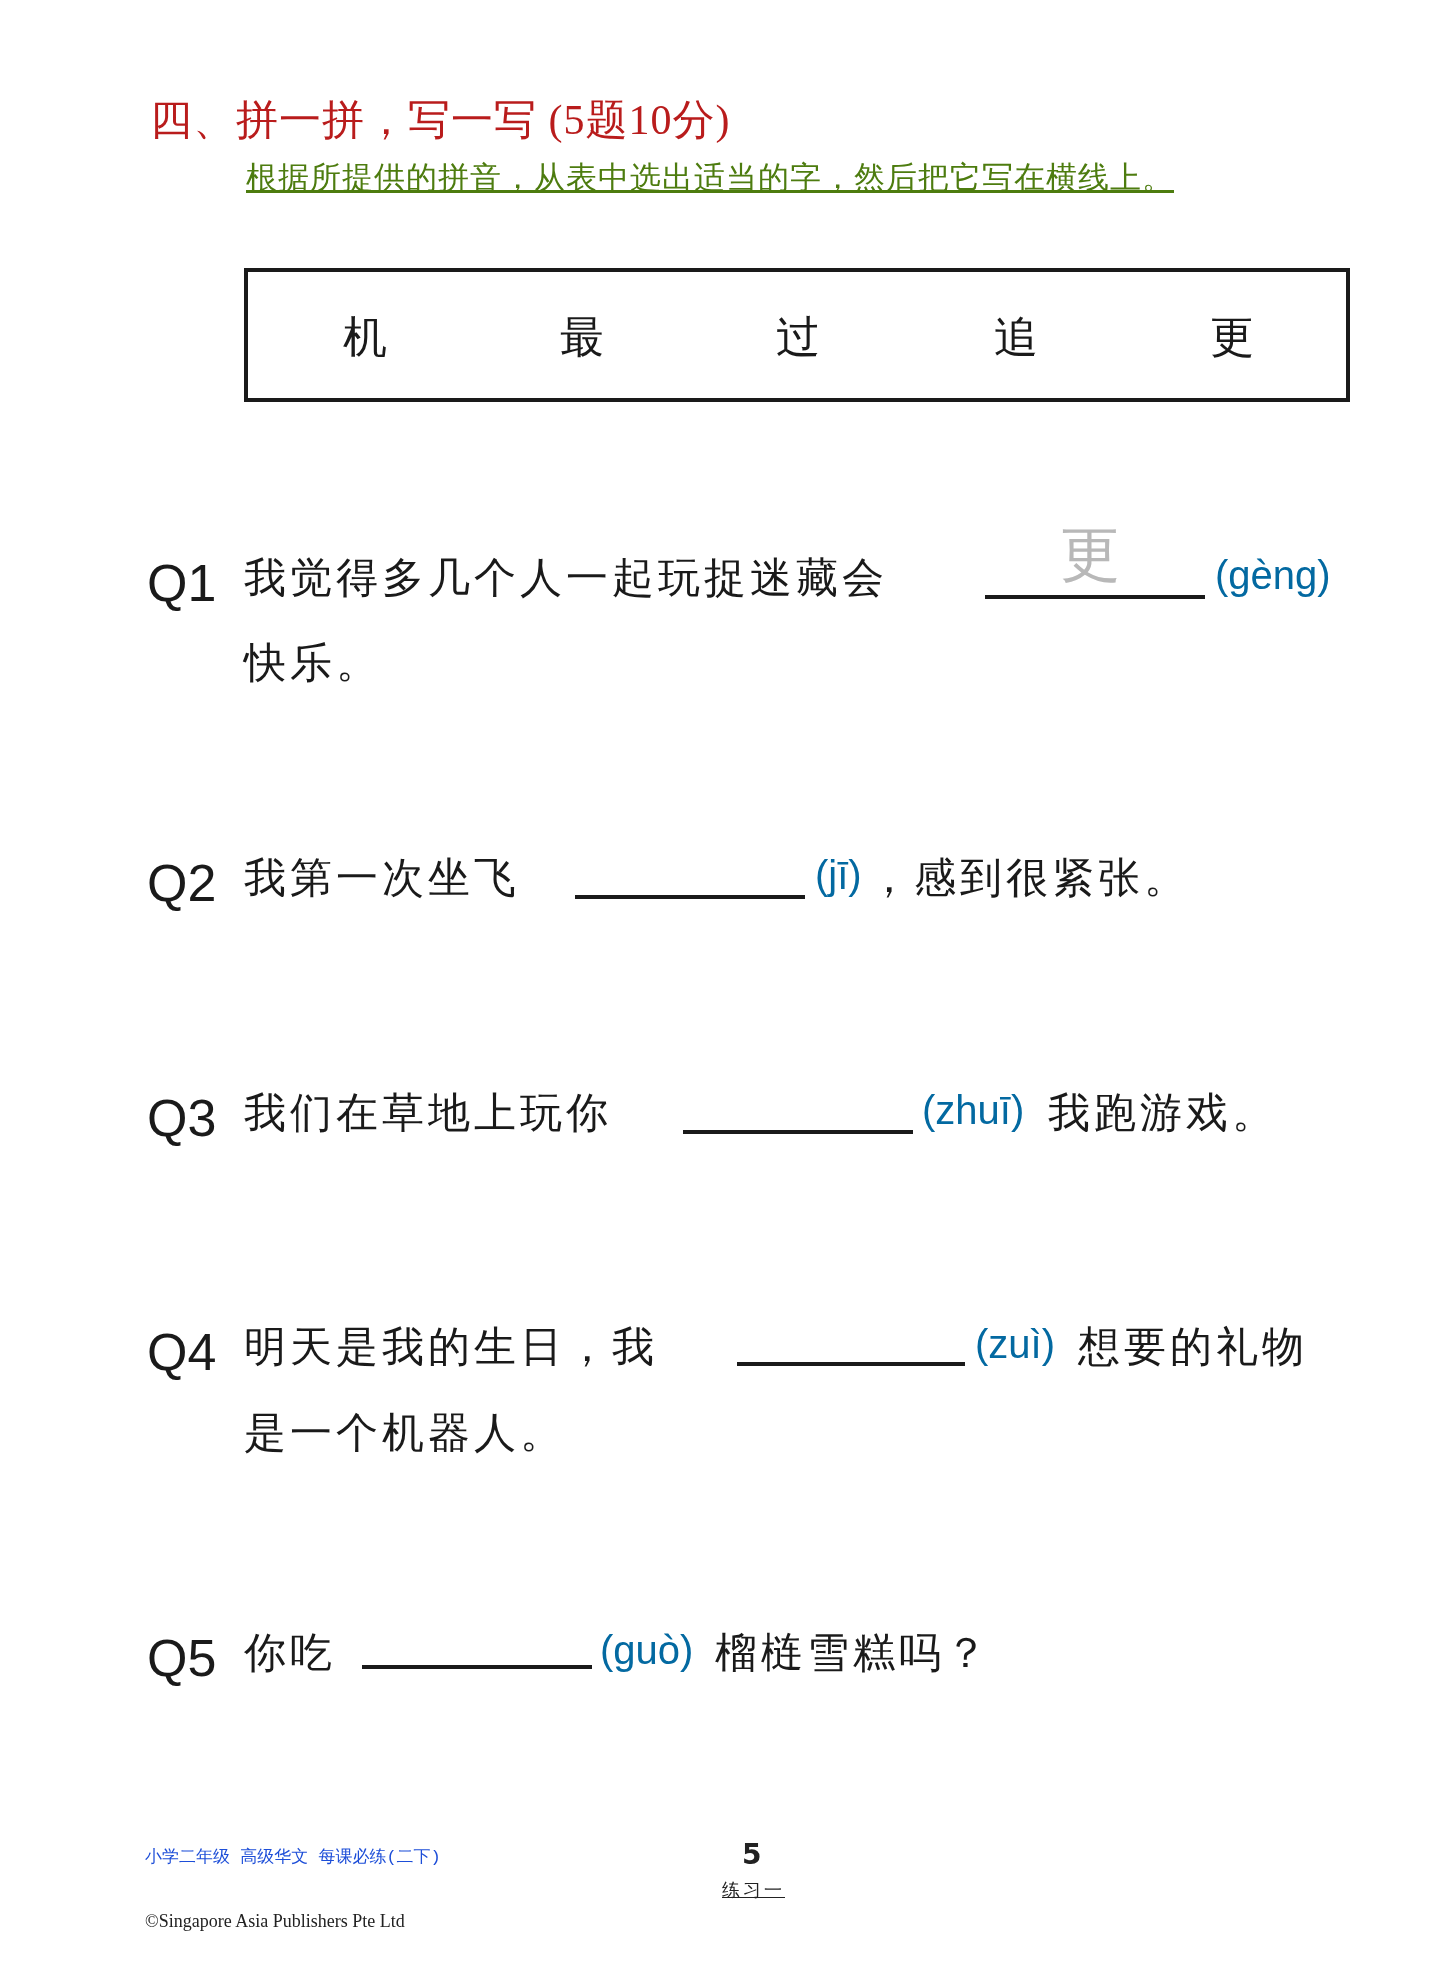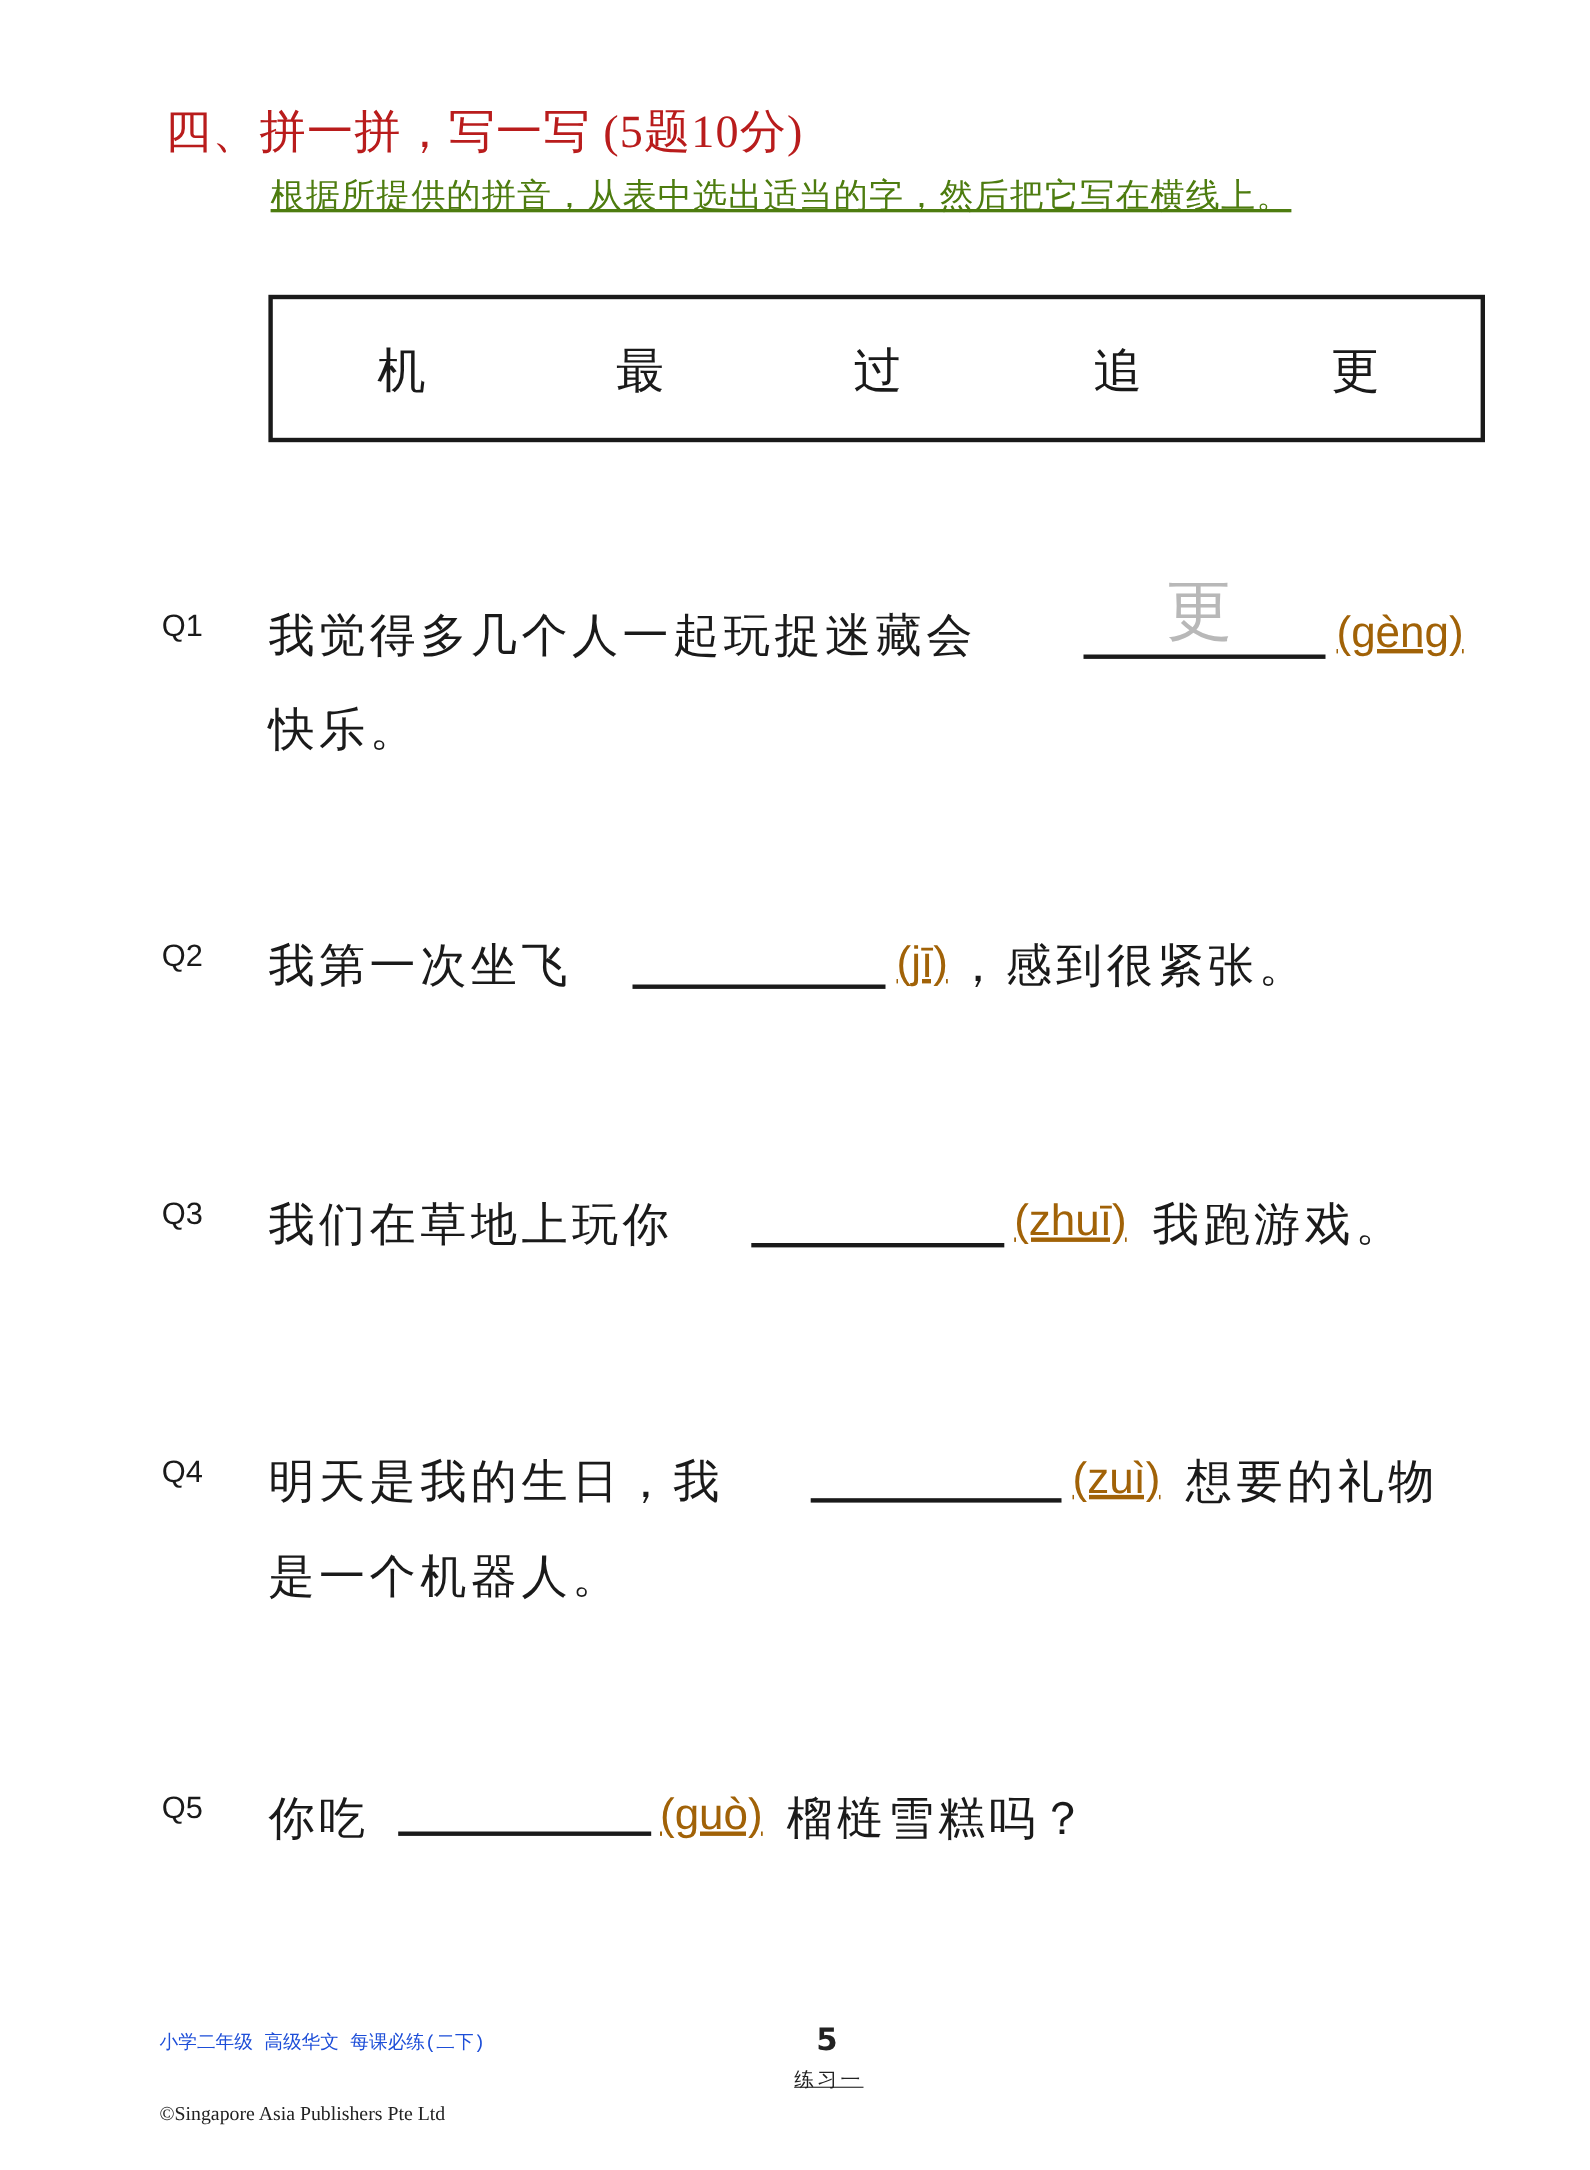--- a/index.html
+++ b/index.html
@@ -25,30 +25,30 @@
     border: 4px solid #1a1a1a; box-sizing: border-box;
     display: flex; align-items: center;
   }
   .word-bank .char {
     position: absolute; top: 36px;
     font-family: "DejaVu Serif", serif; font-size: 44px; color: #1a1a1a;
   }
   .q-label {
     position: absolute;
     font-family: "Liberation Sans", sans-serif;
-    font-size: 28px; color: #1a1a1a;
+    font-size: 52px; color: #1a1a1a;
   }
   .q-text {
     position: absolute; white-space: nowrap;
     font-family: "DejaVu Serif", serif; font-size: 42px; color: #1a1a1a;
     letter-spacing: 4px;
   }
   .pinyin {
     position: absolute; white-space: nowrap;
-    font-family: "Liberation Sans", sans-serif; font-size: 40px; color: #a16207; text-decoration: underline;
+    font-family: "Liberation Sans", sans-serif; font-size: 40px; color: #0369a1;
   }
   .blank {
     position: absolute; height: 4px; background: #1a1a1a;
   }
   .answer {
     position: absolute; font-family: "DejaVu Serif", serif;
     font-size: 60px; color: #b8b8b8;
   }
   .footer-left-1 {
     position: absolute; left: 145px; top: 1845px;

